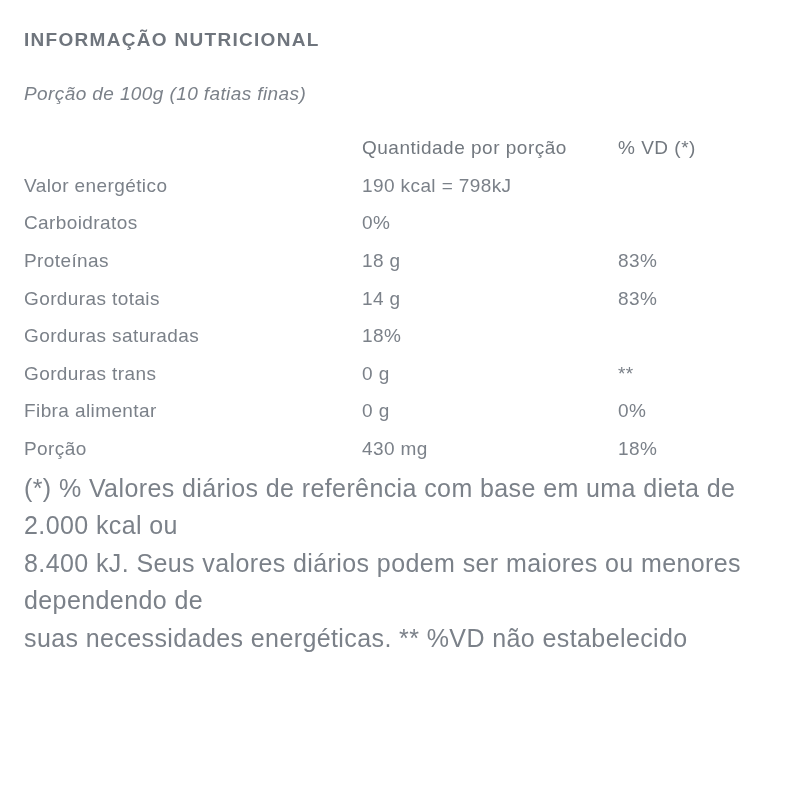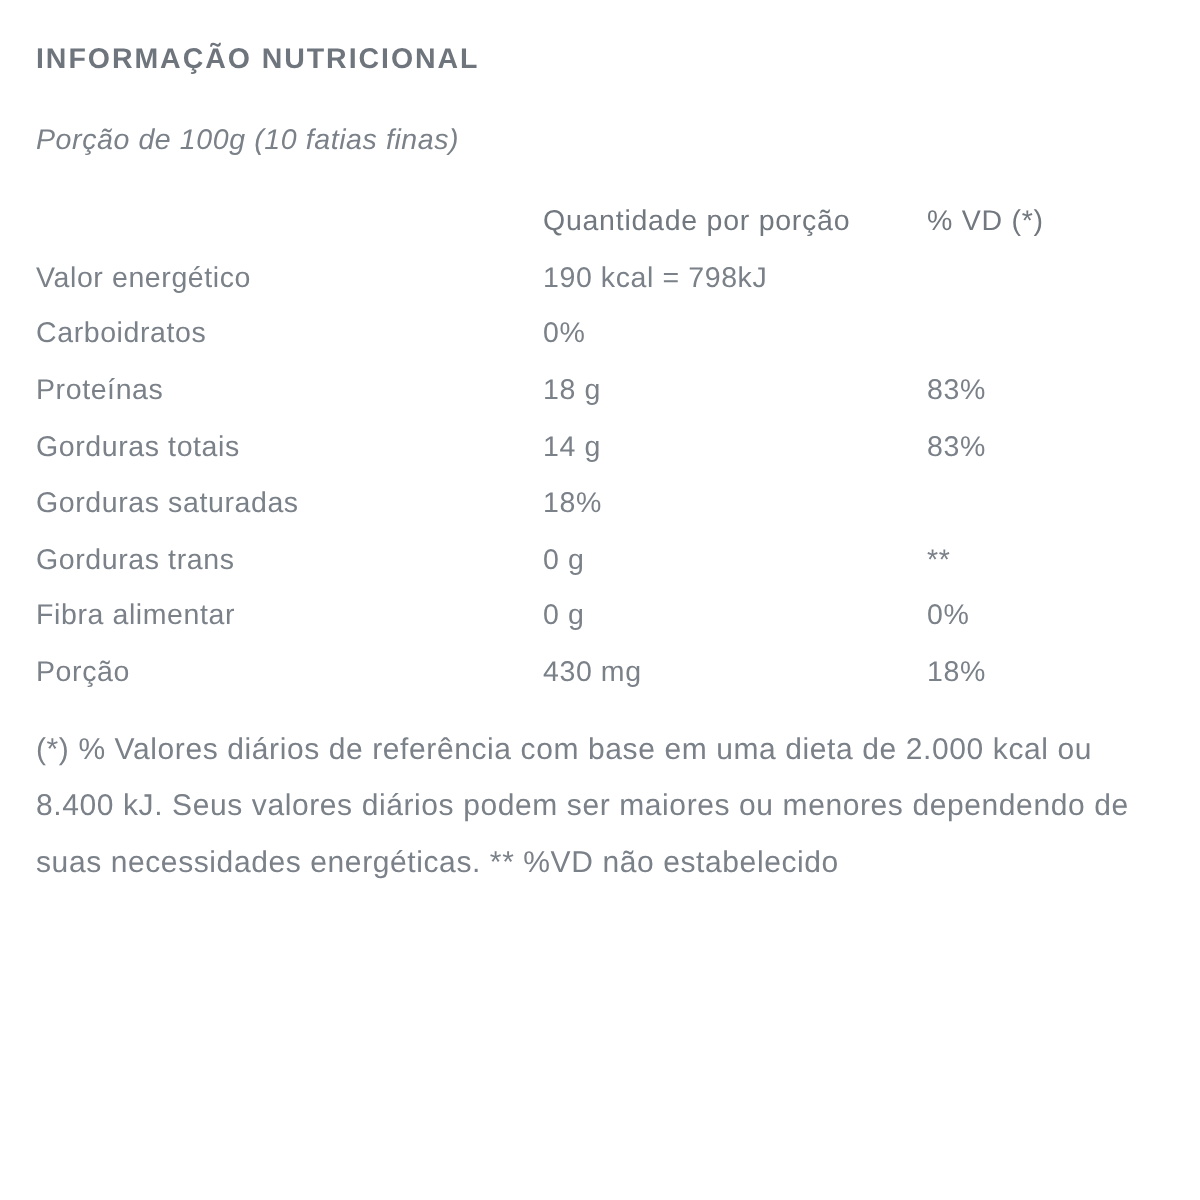--- a/index.html
+++ b/index.html
@@ -45,22 +45,22 @@
     margin-top: 23px;
     height: 38px;
     font-weight: normal;
     color: #72787f;
     letter-spacing: 0.5px;
   }
   .row {
     height: 37.6px;
   }
   .footnote {
-    margin-top: 14px;
-    font-size: 20px;
+    margin-top: 2px;
+    font-size: 25px;
     line-height: 37.5px;
     letter-spacing: 0.4px;
   }
 </style>
 </head>
 <body>
 
 <div class="page">
 
   <div class="title">INFORMAÇÃO NUTRICIONAL</div>

